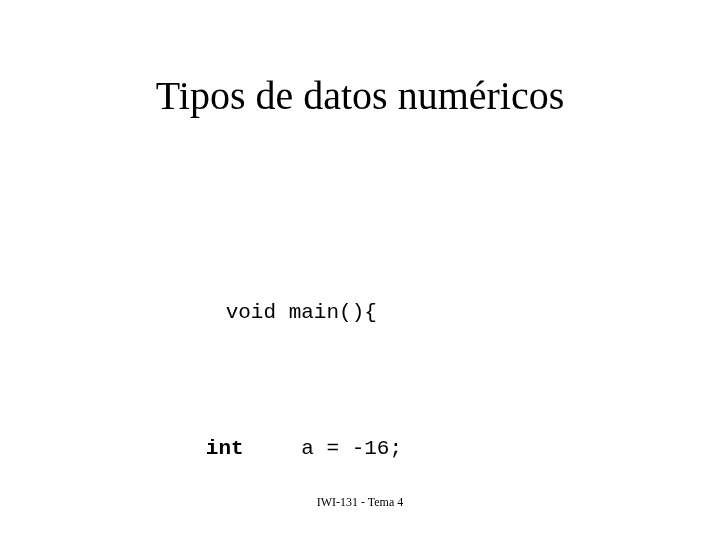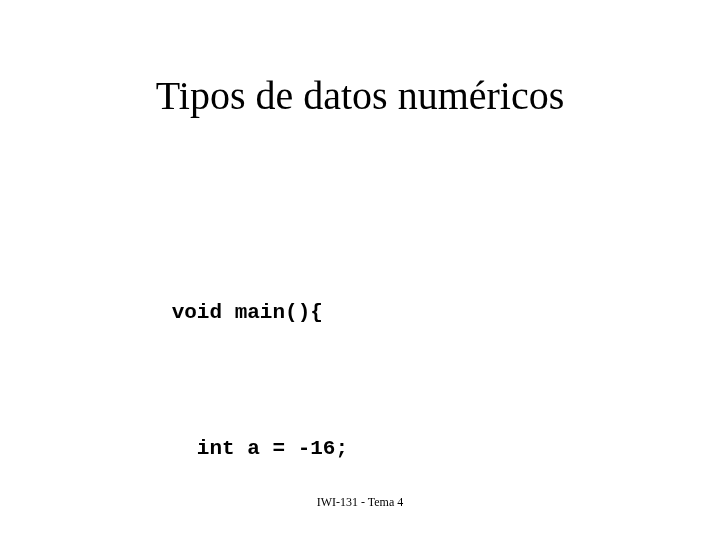--- a/index.html
+++ b/index.html
@@ -51,25 +51,25 @@
   }
 
   .code-line {
     display: block;
     height: 34px;
     white-space: pre;
   }
 
   .code-line .kw {
     font-weight: 700;
-    margin-left: 36px;
   }
 
   .code-line .plain {
-    font-weight: 700;
+    font-weight: 400;
+    margin-left: 45px;
   }
 
   
   .slide-footer {
     position: absolute;
     left: 0;
     top: 494px;
     width: 720px;
     text-align: center;
     font-family: "Liberation Serif", "DejaVu Serif", serif;

